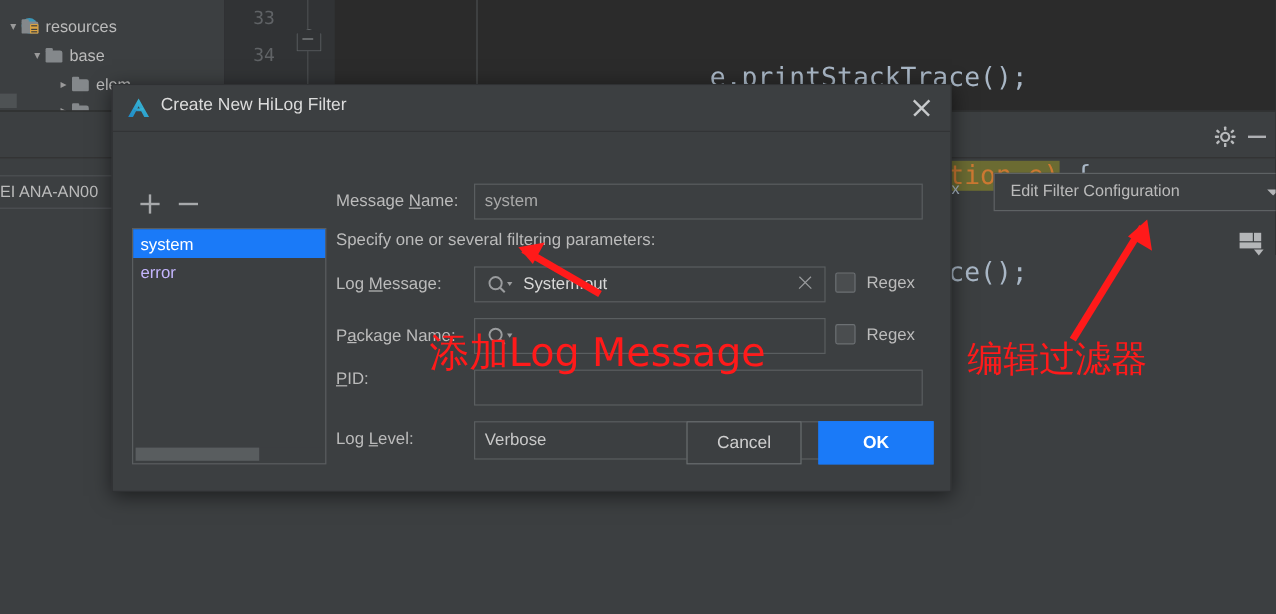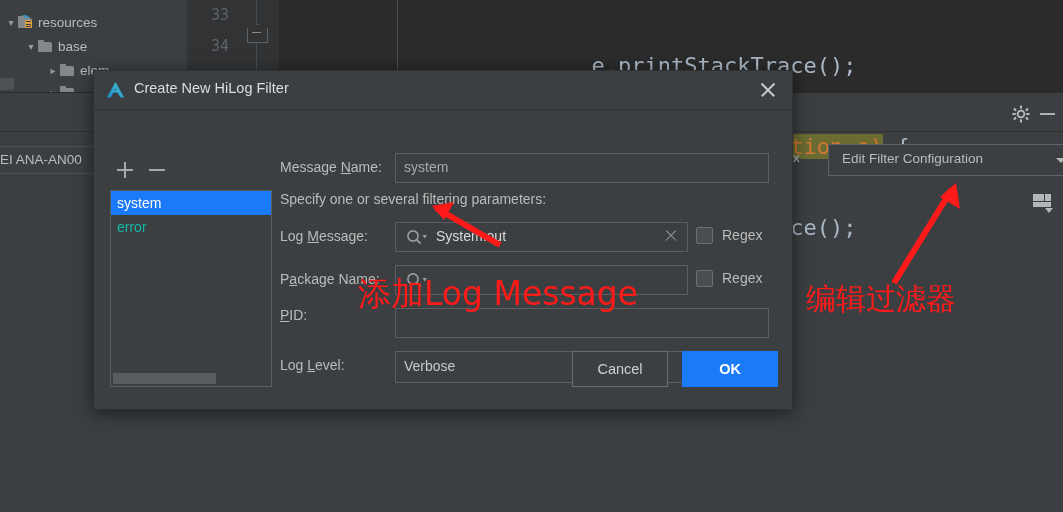--- a/index.html
+++ b/index.html
@@ -143,21 +143,21 @@
   }
   .btn-pm i { left:5px; top:12px; width:16px; height:1.8px; }
   .btn-pm b { left:12px; top:5px; width:1.8px; height:16px; }
 
   .list-box {
     position:absolute; left:16px; top:81px; width:160px; height:195px;
     background:#3c3f41; border:1px solid #5a5e60;
   }
   .list-item {
     height:24px; line-height:24px; padding-left:6px;
-    color:#14b8a6; font-size:14px; cursor:pointer; white-space:nowrap;
+    color:#c4b5fd; font-size:14px; cursor:pointer; white-space:nowrap;
   }
   .list-item.sel { background:#1a7af8; color:#ffffff; }
   .hscroll-track { position:absolute; left:1px; right:1px; bottom:1px; height:12px; background:#3c3f41;}
   .hscroll-thumb { position:absolute; left:1px; bottom:1px; width:103px; height:11px; background:#595d5f; cursor:pointer;}
 
   .form { position:absolute; left:186px; top:40px; right:14px; bottom:0; }
   .f-label {
     position:absolute; color:#bbbbbb; font-size:14px; white-space:nowrap;
   }
   .f-label u { text-decoration:underline; }

